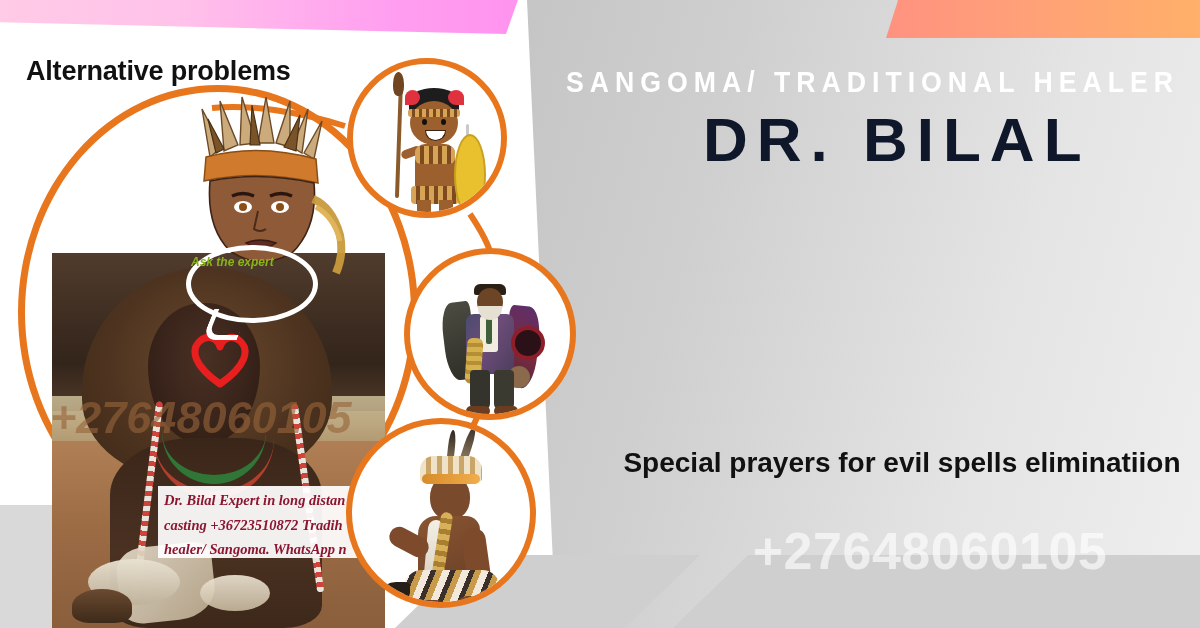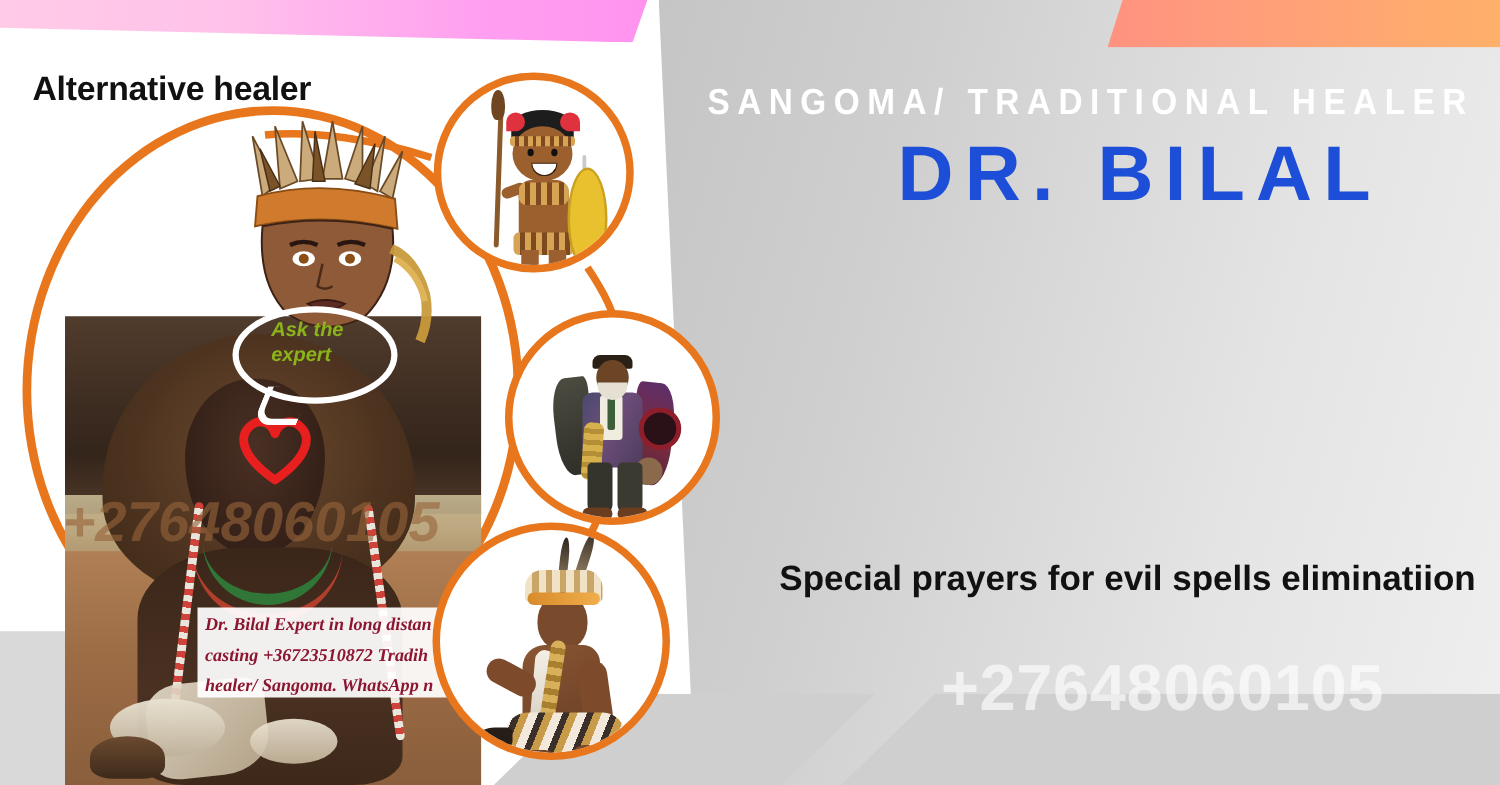--- a/index.html
+++ b/index.html
@@ -111,22 +111,22 @@
   .bubble .bd{
     position:absolute;inset:0;border:5px solid #ffffff;border-radius:50%;
     box-sizing:border-box;
   }
   .bubble .tail{
     position:absolute;left:22px;top:64px;width:30px;height:26px;
     border-left:5px solid #fff;border-bottom:5px solid #fff;
     transform:skewX(-22deg);border-radius:0 0 0 14px;
   }
   .bubble .btxt{
-    position:absolute;left:31px;top:10px;width:96px;
-    font-size:16px;font-weight:bold;font-style:italic;color:#8bb31a;
+    position:absolute;left:5px;top:10px;width:96px;
+    font-size:12px;font-weight:bold;font-style:italic;color:#8bb31a;
     line-height:1.22;text-align:left;
   }
 
   .wm-phone{
     position:absolute;left:50px;top:392px;width:380px;
     font-size:45px;font-style:italic;font-weight:bold;
     color:rgba(150,100,58,0.62);
     letter-spacing:0px;white-space:nowrap;
   }
 
@@ -209,22 +209,22 @@
 
   
   .kicker{
     position:absolute;left:566px;top:66px;width:620px;
     font-size:29px;font-weight:bold;color:#ffffff;
     letter-spacing:6.5px;white-space:nowrap;
     font-family:"Liberation Sans Narrow","Liberation Sans",sans-serif;
     transform:scaleX(0.92);transform-origin:left center;
   }
   .bigname{
-    position:absolute;left:718px;top:104px;
-    font-size:62px;font-weight:bold;color:#1d4ed8;
+    position:absolute;left:703px;top:104px;
+    font-size:62px;font-weight:bold;color:#0f172a;
     letter-spacing:9px;white-space:nowrap;
   }
   .redblock{
     position:absolute;left:540px;top:218px;width:636px;
     font-size:31.5px;font-weight:bold;color:#fa3c32;
     line-height:1.32;text-align:center;
   }
   .blackblock{
     position:absolute;left:612px;top:444px;width:580px;
     font-size:28px;font-weight:bold;color:#111;
@@ -241,21 +241,21 @@
 
 <div class="canvas">
 
   <div class="gray-panel"></div>
   <div class="gray-stripe-a"></div>
   <div class="gray-stripe-b"></div>
   <div class="gray-bottom-left"></div>
   <div class="pink-banner"></div>
   <div class="orange-banner"></div>
 
-  <div class="alt-heading">Alternative healer</div>
+  <div class="alt-heading">Alternative problems</div>
 
   <div class="big-oval"></div>
 
   <svg class="connectors" viewBox="0 0 1200 628">
     <path d="M345 126 C 300 112, 250 104, 212 108" stroke="#e8761d" stroke-width="6" fill="none"></path>
     <path d="M470 214 C 486 238, 492 252, 492 262" stroke="#e8761d" stroke-width="6" fill="none"></path>
     <path d="M478 410 C 478 424, 468 434, 452 442" stroke="#e8761d" stroke-width="6" fill="none"></path>
   </svg>
 
   <div class="photo">

